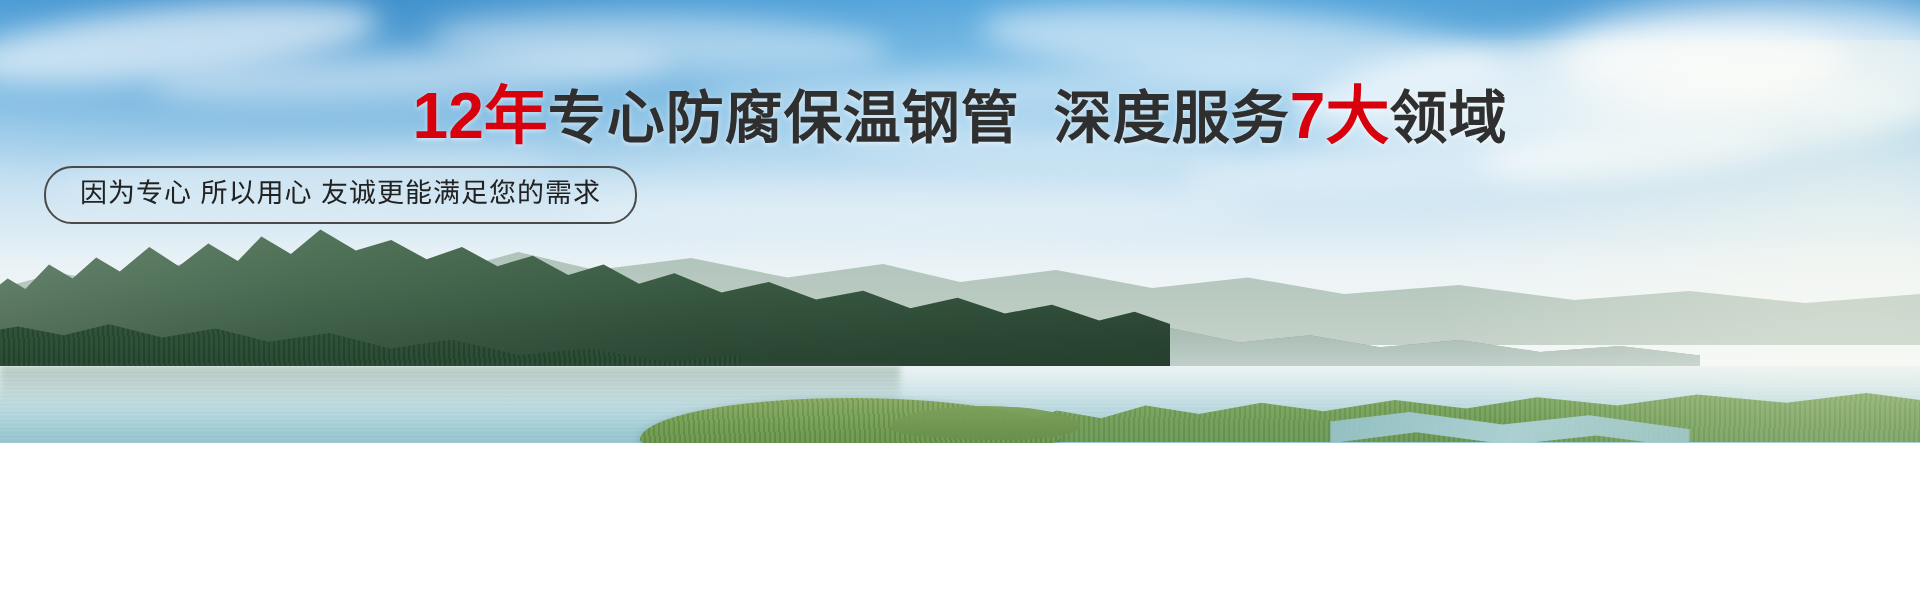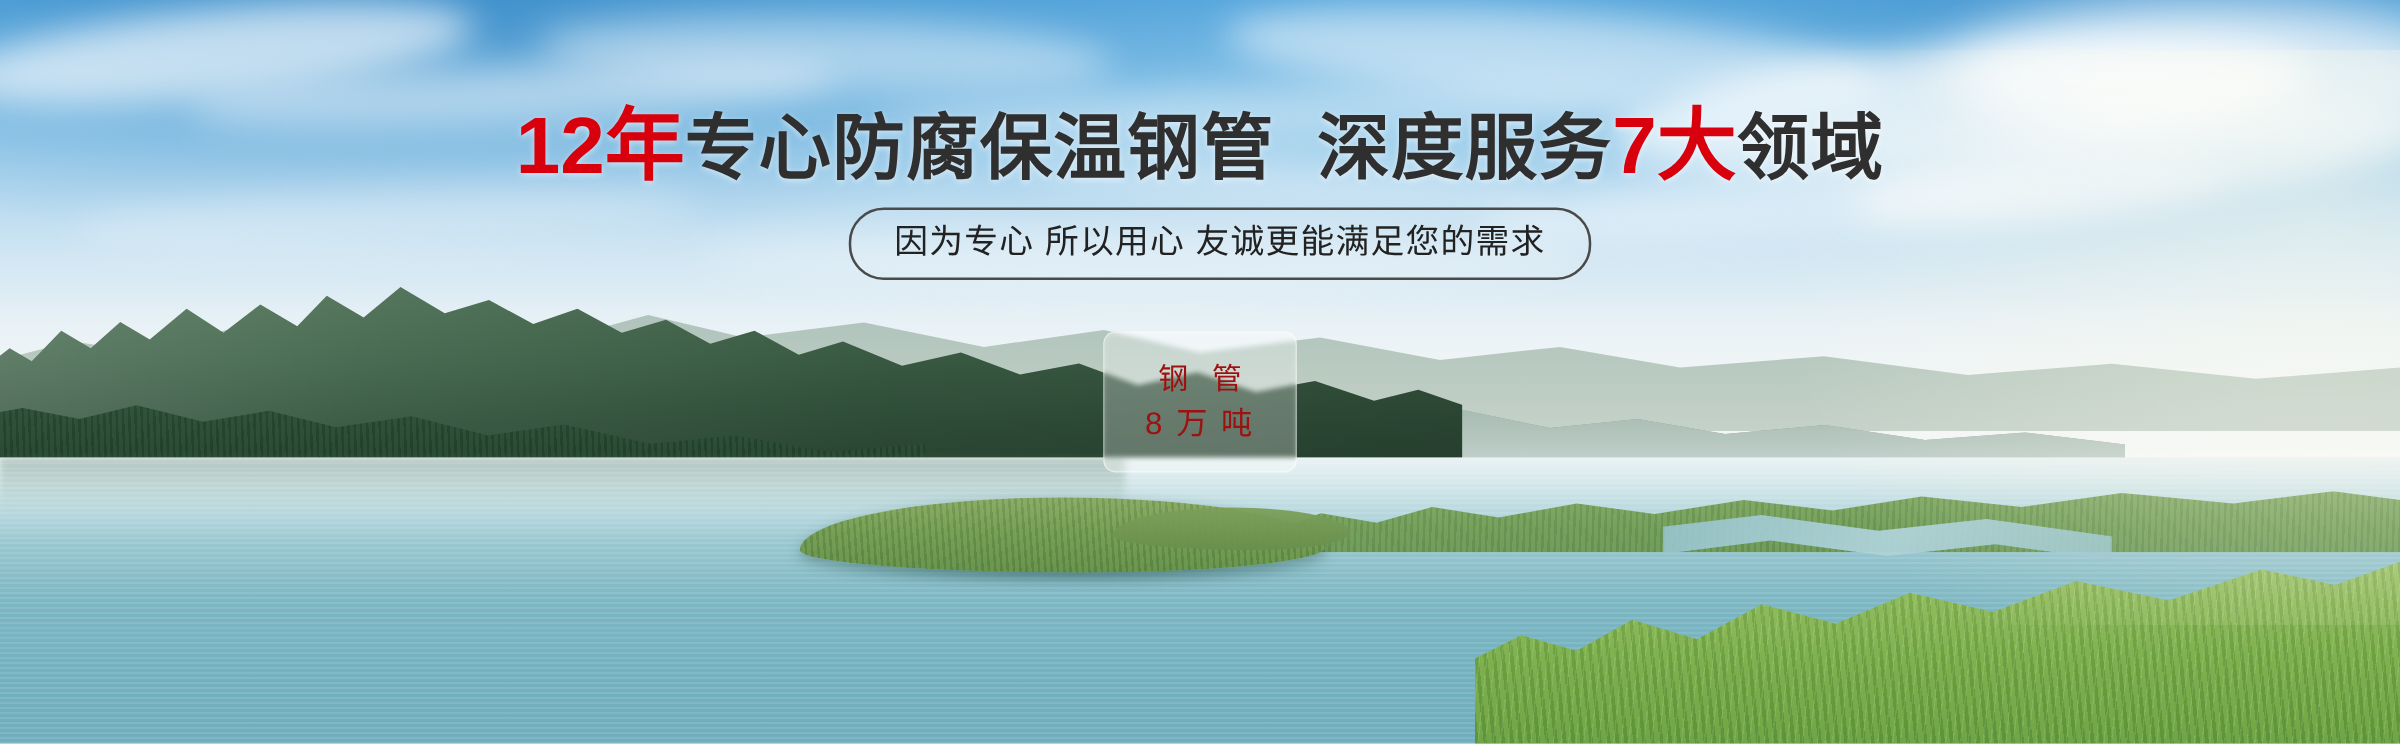--- a/index.html
+++ b/index.html
@@ -6,21 +6,21 @@
   html, body {
     margin: 0;
     padding: 0;
     background: #ffffff;
   }
   * { box-sizing: border-box; }
 
   .banner {
     position: relative;
     width: 1920px;
-    height: 595px;
+    height: 443px;
     overflow: hidden;
     font-family: "Liberation Sans", "DejaVu Sans", sans-serif;
     user-select: none;
   }
 
   
   .scene { position: absolute; inset: 0; }
 
   
   .sky {
@@ -305,21 +305,21 @@
     font-size: 64px;
     letter-spacing: 0;
   }
   .headline .hl-dark { color: #2f2f2f; }
   .headline .hl-gap { display: inline-block; width: 34px; }
 
   .subtitle-wrap {
     position: absolute;
     left: 0; right: 12px; top: 166px;
     display: flex;
-    justify-content: center;
+    justify-content: flex-start;
     margin-left: 44px;
   }
   .subtitle {
     display: inline-block;
     border: 2px solid #4a4a4a;
     border-radius: 28px;
     padding: 9px 34px 11px;
     font-size: 27px;
     line-height: 1.25;
     color: #222222;
@@ -432,24 +432,18 @@
     <div class="headline">
       <span class="hl-red">12</span><span class="hl-red">年</span><span class="hl-dark">专心防腐保温钢管</span><span class="hl-gap"></span><span class="hl-dark">深度服务</span><span class="hl-red">7</span><span class="hl-red">大</span><span class="hl-dark">领域</span>
     </div>
 
     <div class="subtitle-wrap">
       <div class="subtitle">因为专心 所以用心  友诚更能满足您的需求</div>
     </div>
 
     <div class="cards">
 
-      <div class="card">
-        <div class="card-title">钢 管</div>
-        <div class="card-value">
-          <span>8 万 吨</span>
-        </div>
-      </div>
 
 
 
     </div>
   </div>
 </div>
 
 </body></html>

